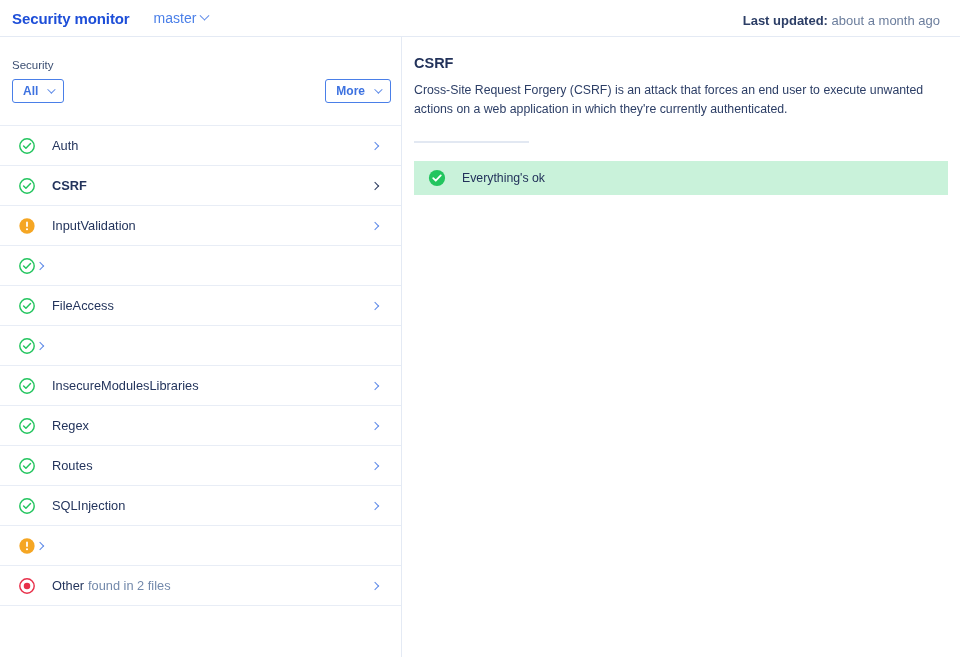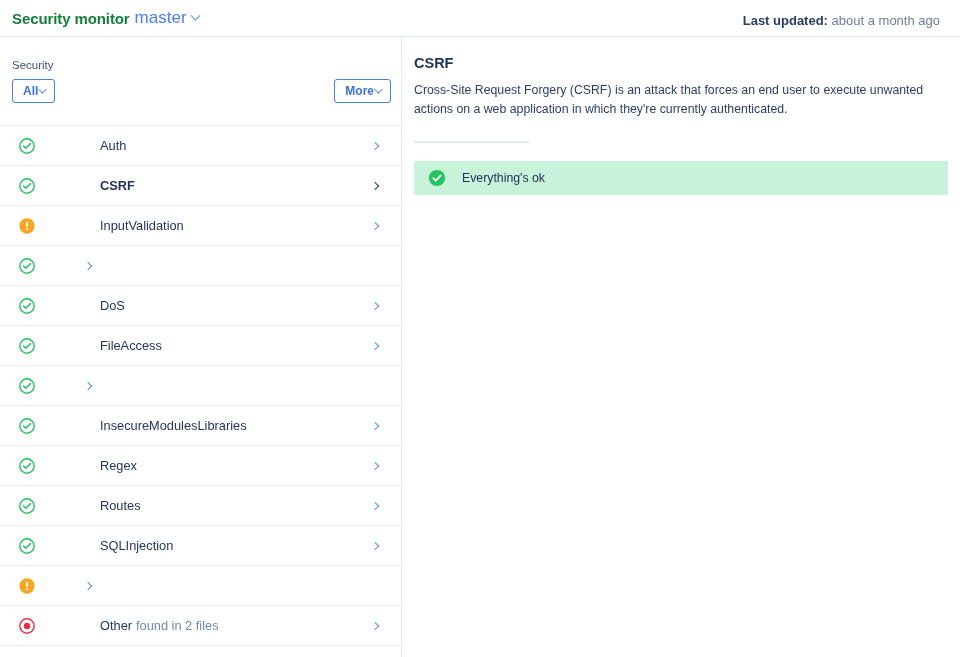--- a/index.html
+++ b/index.html
@@ -21,27 +21,27 @@
     height: 37px;
     width: 960px;
     display: flex;
     align-items: center;
     border-bottom: 1.5px solid #e4eaf4;
     background: #fff;
   }
   .app-title {
     font-size: 15px;
     font-weight: bold;
-    color: #15803d;
+    color: #1d4ed8;
     margin-left: 12px;
     letter-spacing: -0.1px;
   }
   .branch {
-    margin-left: 5px;
-    font-size: 17px;
+    margin-left: 24px;
+    font-size: 14px;
     color: #4a7fe8;
     display: flex;
     align-items: center;
     gap: 5px;
     cursor: pointer;
   }
   .branch .caret {
     display: inline-block;
     width: 7px;
     height: 7px;
@@ -88,21 +88,21 @@
   }
   .filter-row {
     display: flex;
     align-items: center;
     justify-content: space-between;
     margin: 8px 10px 0 12px;
   }
   .btn {
     display: inline-flex;
     align-items: center;
-    gap: 0;
+    gap: 9px;
     border: 1px solid #4a7fe8;
     border-radius: 3px;
     background: #ffffff;
     color: #3d72e0;
     font-size: 12px;
     font-weight: bold;
     padding: 5px 10px;
     cursor: pointer;
     line-height: 1;
   }
@@ -121,21 +121,20 @@
     border-top: 1.5px solid #e8edf6;
   }
   .row {
     height: 40px;
     display: flex;
     align-items: center;
     padding: 0 8px 0 10px;
     border-bottom: 1.5px solid #e8edf6;
     cursor: pointer;
     background: #fff;
-    gap: 48px;
   }
   .row .ico {
     width: 18px;
     height: 18px;
     flex: 0 0 18px;
     margin-left: 8px;
     display: block;
   }
   .row .label {
     margin-left: 16px;
@@ -264,30 +263,20 @@
           <div class="label">InputValidation</div>
           <div class="chev">
             <i></i>
           </div>
         </div>
         <div class="row">
           <svg class="ico" viewBox="0 0 20 20">
             <circle cx="10" cy="10" r="8" fill="none" stroke="#22c55e" stroke-width="1.6"></circle>
             <path d="M6.2 10.1 L8.8 12.6 L13.9 7.2" fill="none" stroke="#22c55e" stroke-width="1.6" stroke-linecap="round" stroke-linejoin="round"></path>
           </svg>
-          <div class="chev">
-            <i></i>
-          </div>
-        </div>
-        <div class="row">
-          <svg class="ico" viewBox="0 0 20 20">
-            <circle cx="10" cy="10" r="8" fill="none" stroke="#22c55e" stroke-width="1.6"></circle>
-            <path d="M6.2 10.1 L8.8 12.6 L13.9 7.2" fill="none" stroke="#22c55e" stroke-width="1.6" stroke-linecap="round" stroke-linejoin="round"></path>
-          </svg>
-          <div class="label">DoS</div>
           <div class="chev">
             <i></i>
           </div>
         </div>
         <div class="row">
           <svg class="ico" viewBox="0 0 20 20">
             <circle cx="10" cy="10" r="8" fill="none" stroke="#22c55e" stroke-width="1.6"></circle>
             <path d="M6.2 10.1 L8.8 12.6 L13.9 7.2" fill="none" stroke="#22c55e" stroke-width="1.6" stroke-linecap="round" stroke-linejoin="round"></path>
           </svg>
           <div class="label">FileAccess</div>

